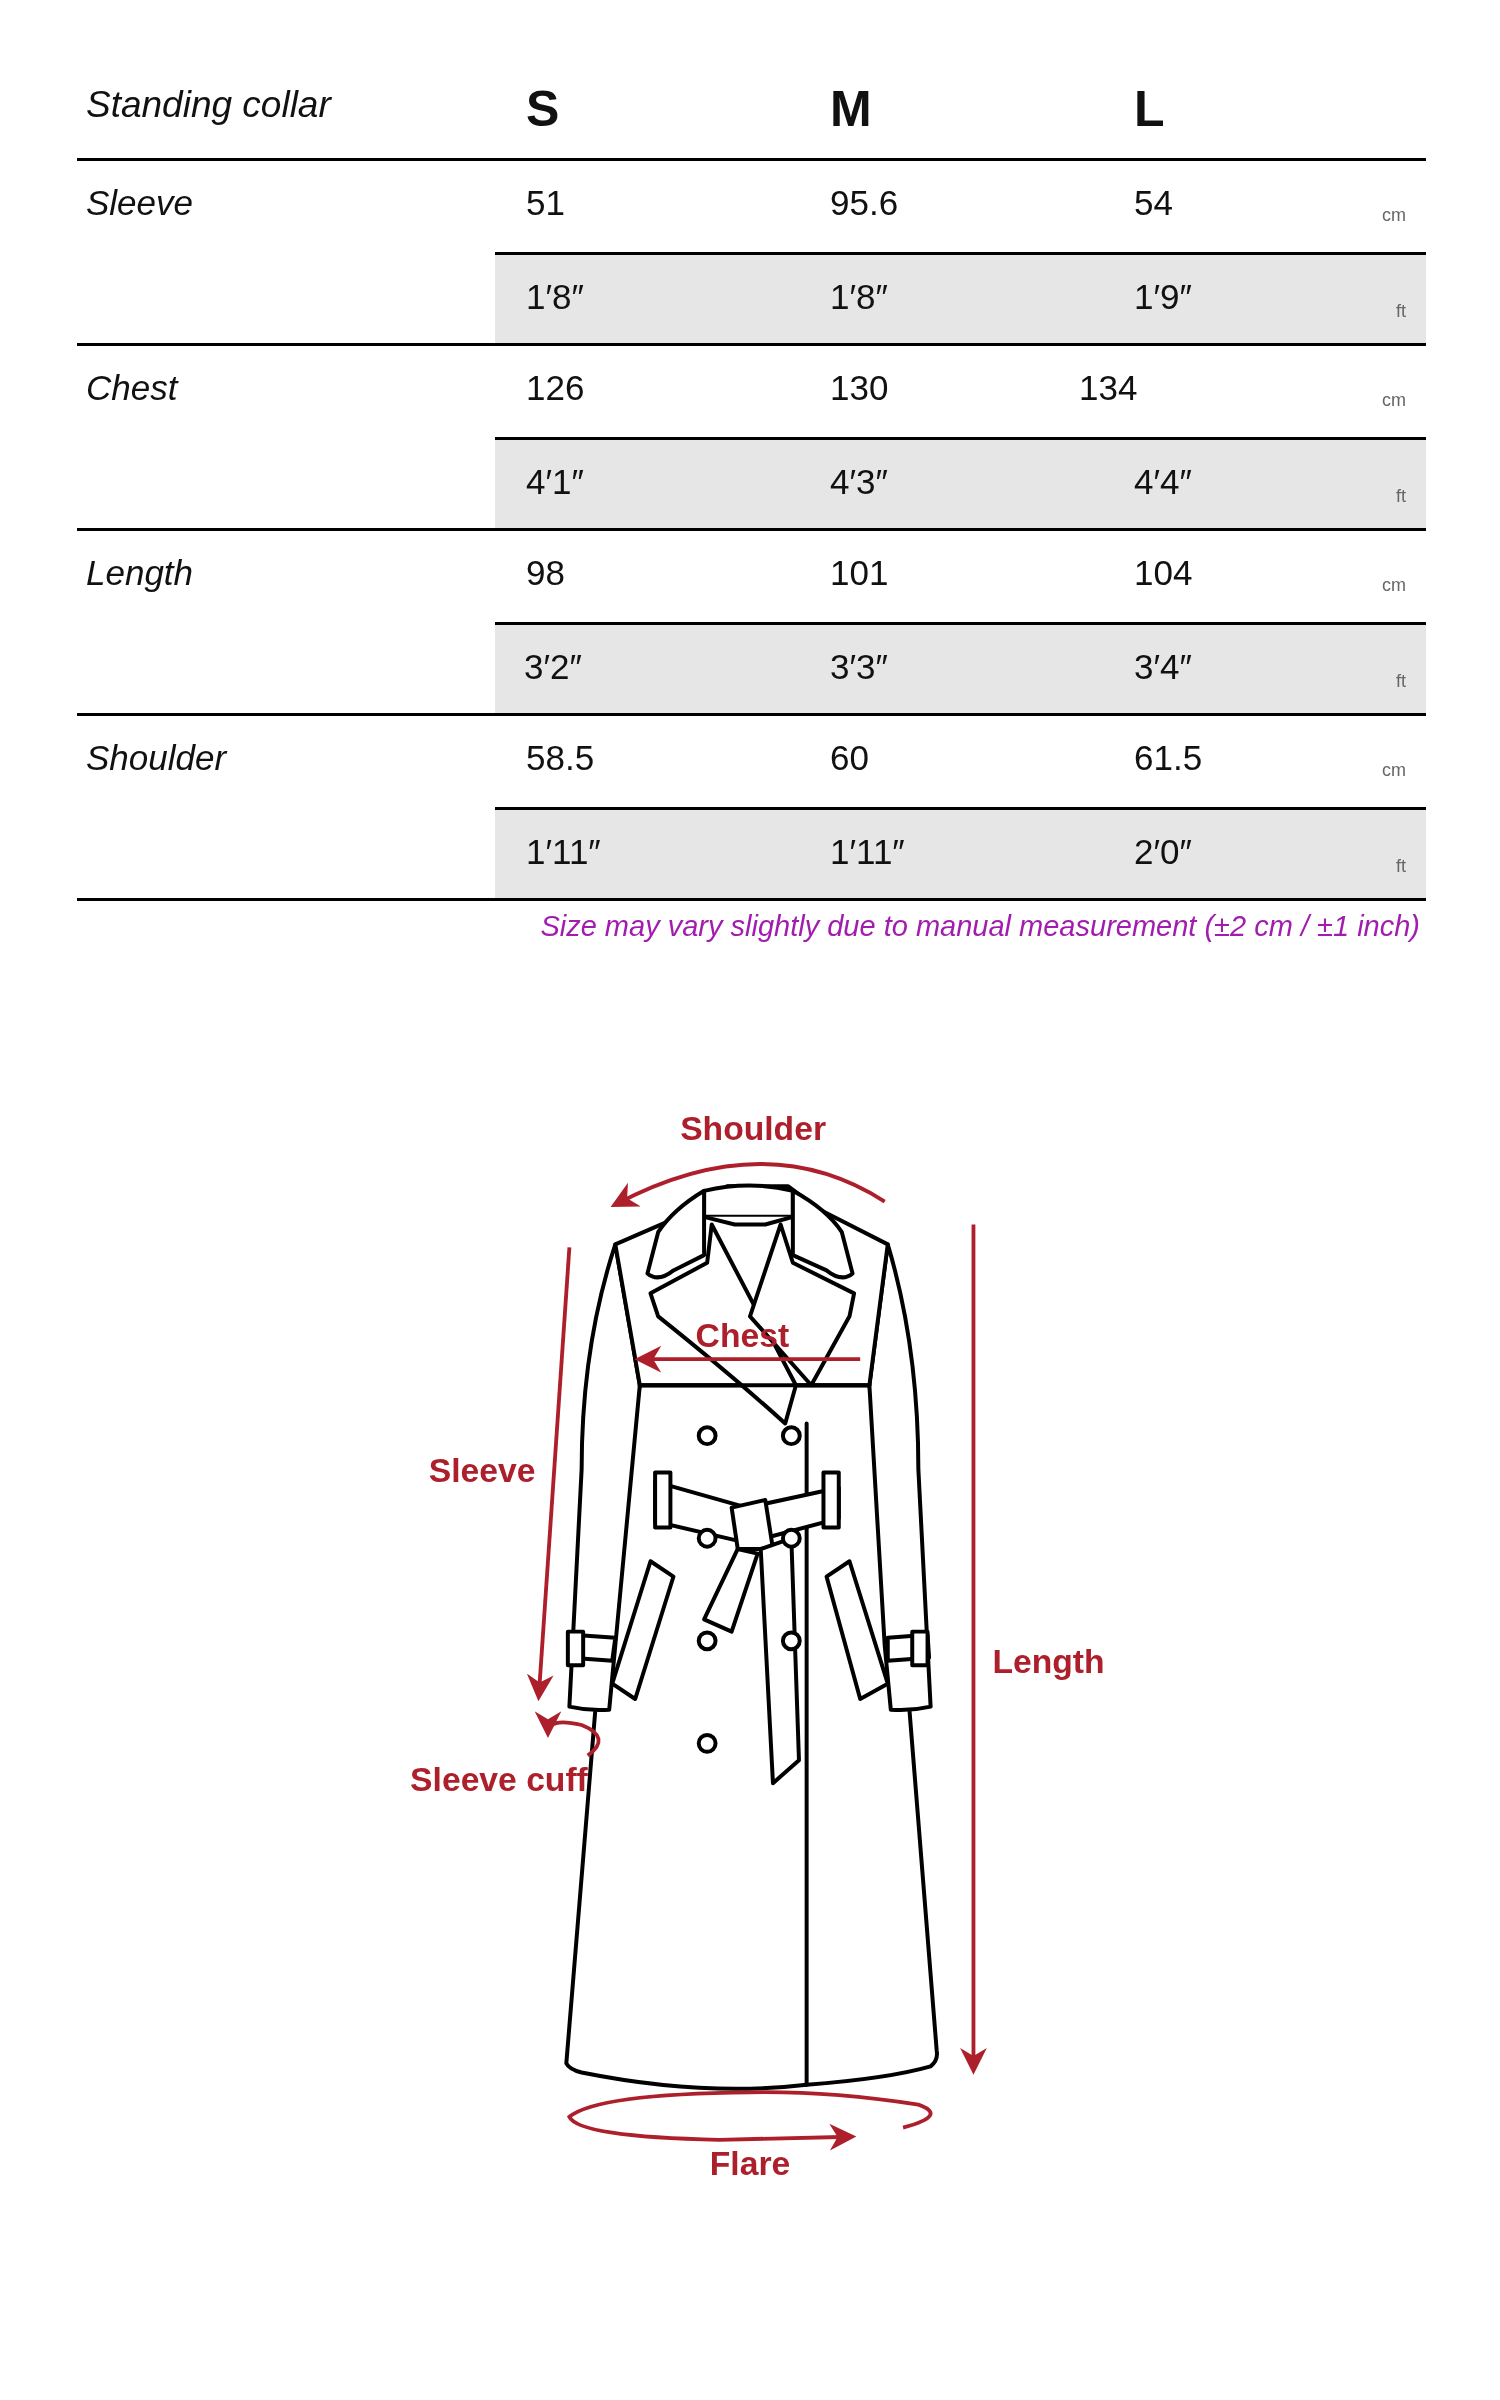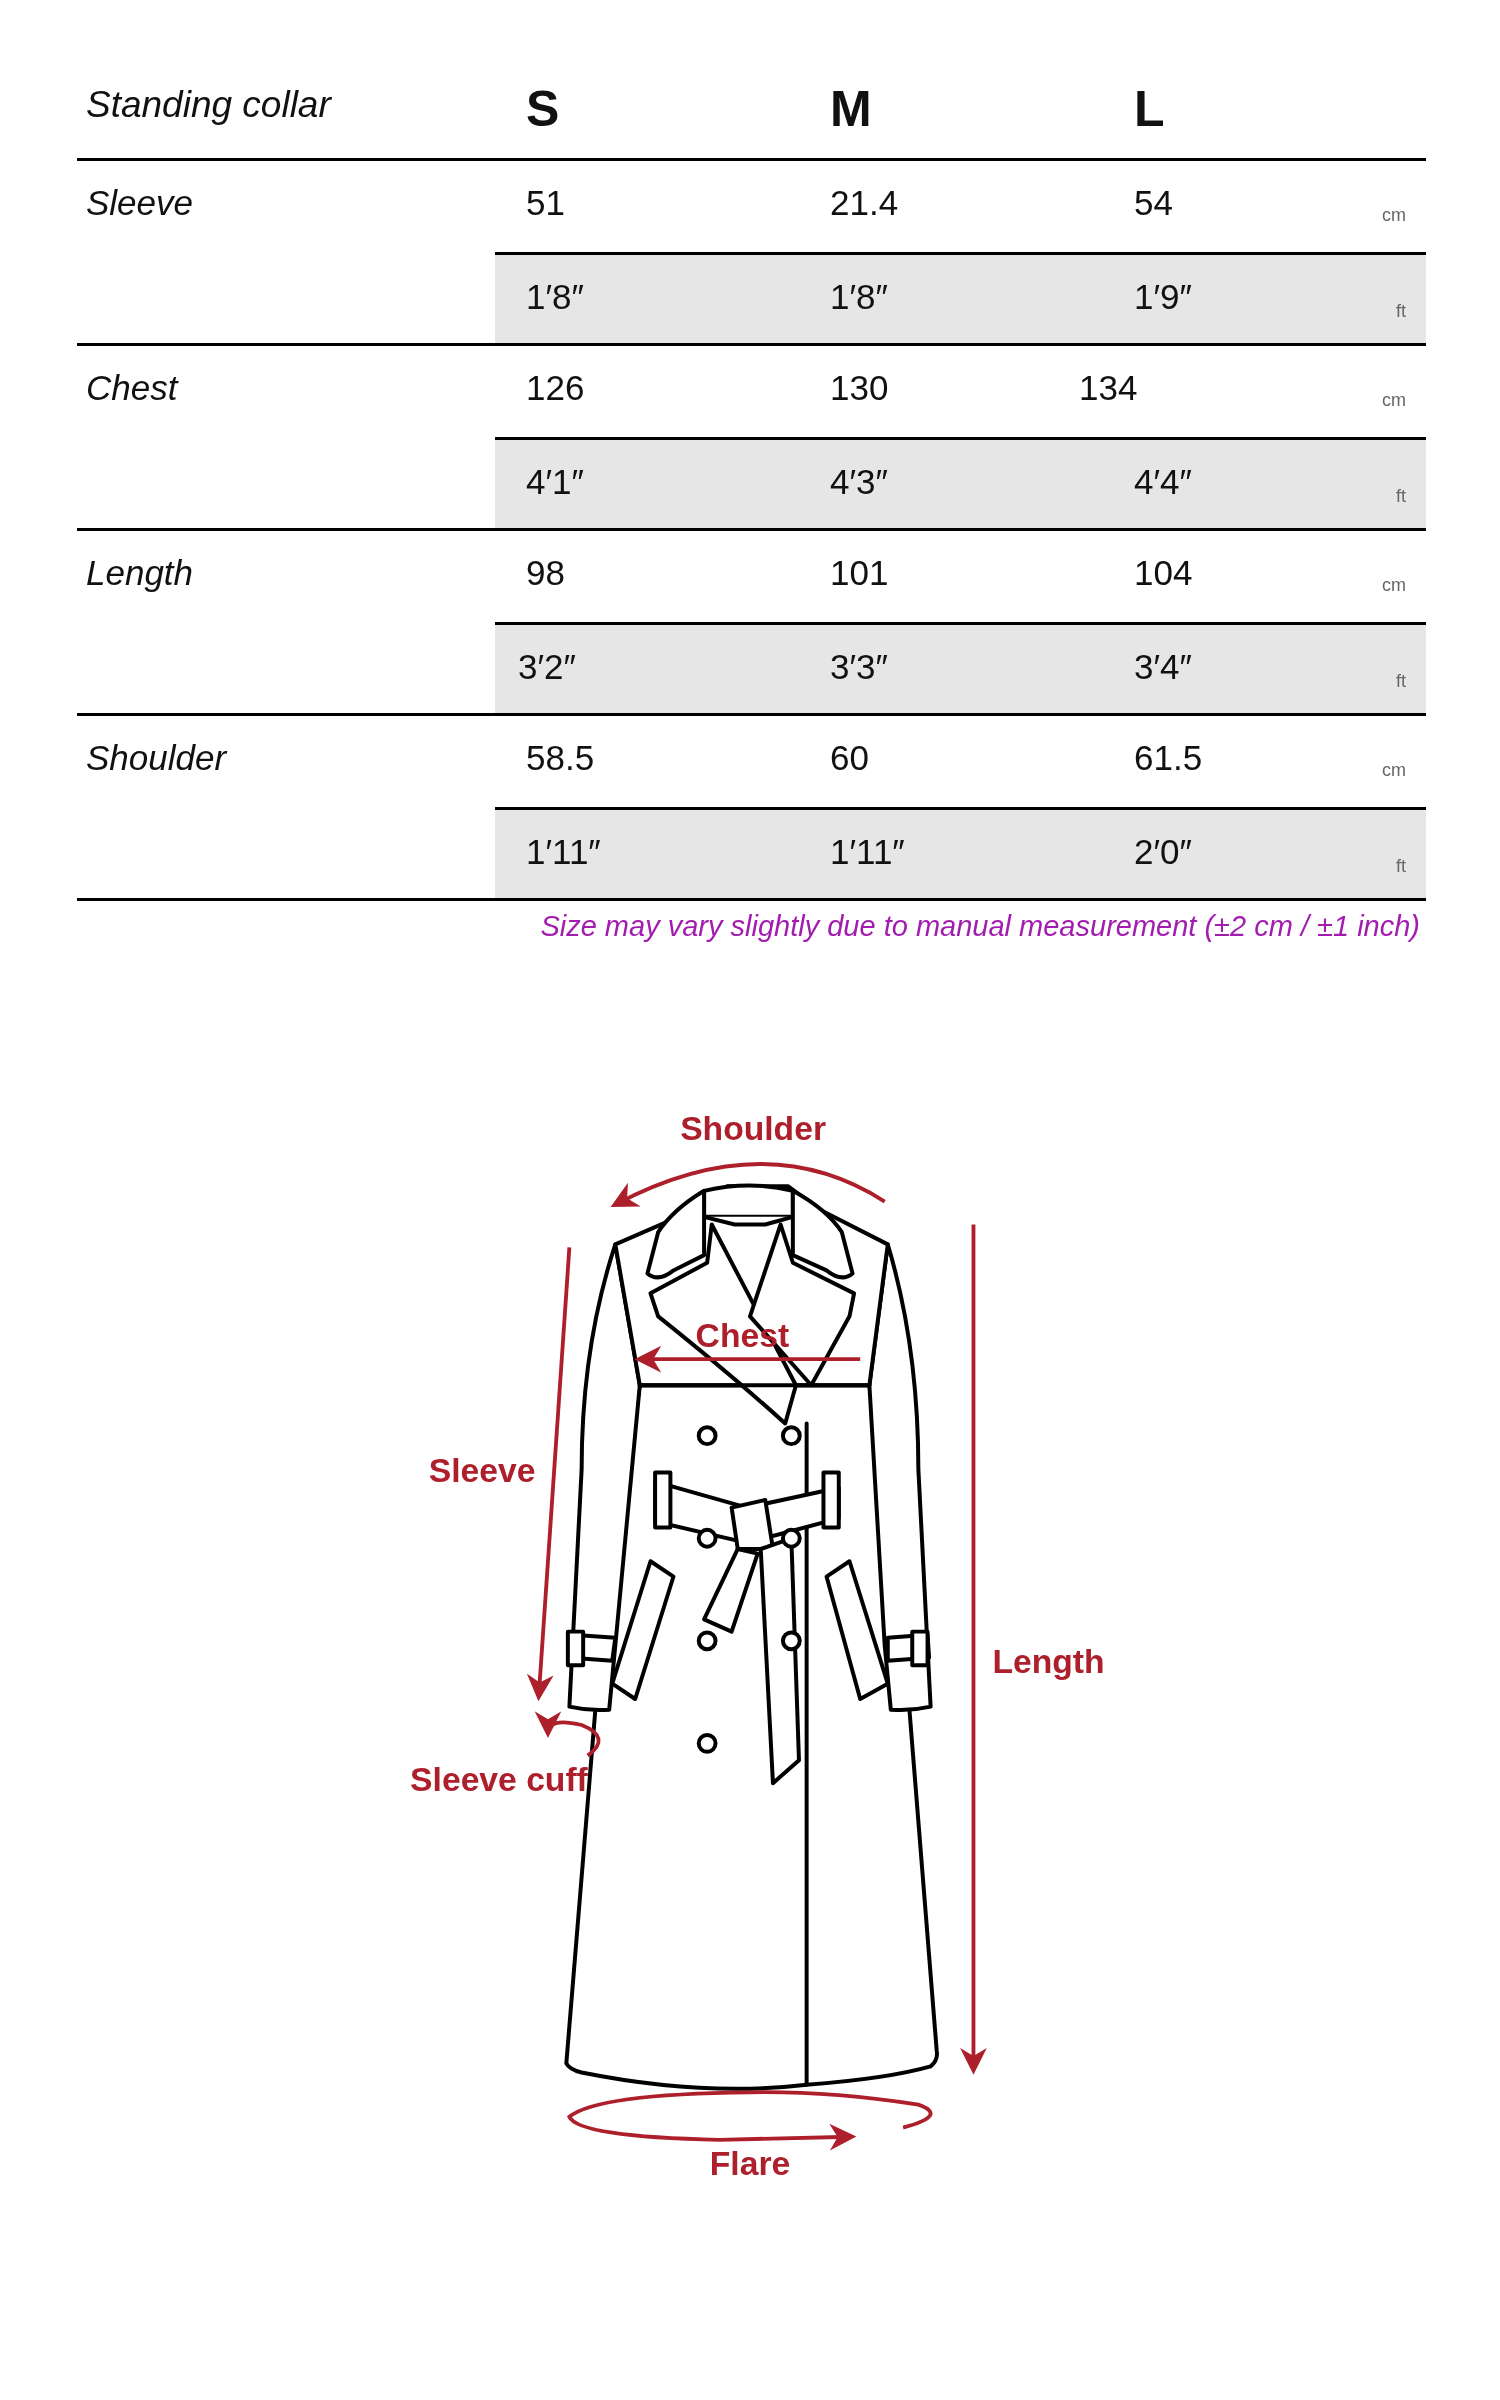--- a/index.html
+++ b/index.html
@@ -30,21 +30,21 @@
       <span class="lbl">Standing collar</span>
       <span class="sz" style="left:449px">S</span>
       <span class="sz" style="left:753px">M</span>
       <span class="sz" style="left:1057px">L</span>
     </div>
 
     <div class="group">
       <span class="glabel">Sleeve</span>
       <div class="row">
         <span class="v" style="left:449px">51</span>
-        <span class="v" style="left:753px">21.4</span>
+        <span class="v" style="left:753px">95.6</span>
         <span class="v" style="left:1057px">54</span>
         <span class="u">cm</span>
       </div>
       <div class="row ft">
         <span class="v" style="left:31px">1′8″</span>
         <span class="v" style="left:335px">1′8″</span>
         <span class="v" style="left:639px">1′9″</span>
         <span class="u">ft</span>
       </div>
     </div>
@@ -67,21 +67,21 @@
 
     <div class="group">
       <span class="glabel">Length</span>
       <div class="row">
         <span class="v" style="left:449px">98</span>
         <span class="v" style="left:753px">101</span>
         <span class="v" style="left:1057px">104</span>
         <span class="u">cm</span>
       </div>
       <div class="row ft">
-        <span class="v" style="left:23px">3′2″</span>
+        <span class="v" style="left:29px">3′2″</span>
         <span class="v" style="left:335px">3′3″</span>
         <span class="v" style="left:639px">3′4″</span>
         <span class="u">ft</span>
       </div>
     </div>
 
     <div class="group">
       <span class="glabel">Shoulder</span>
       <div class="row">
         <span class="v" style="left:449px">58.5</span>

